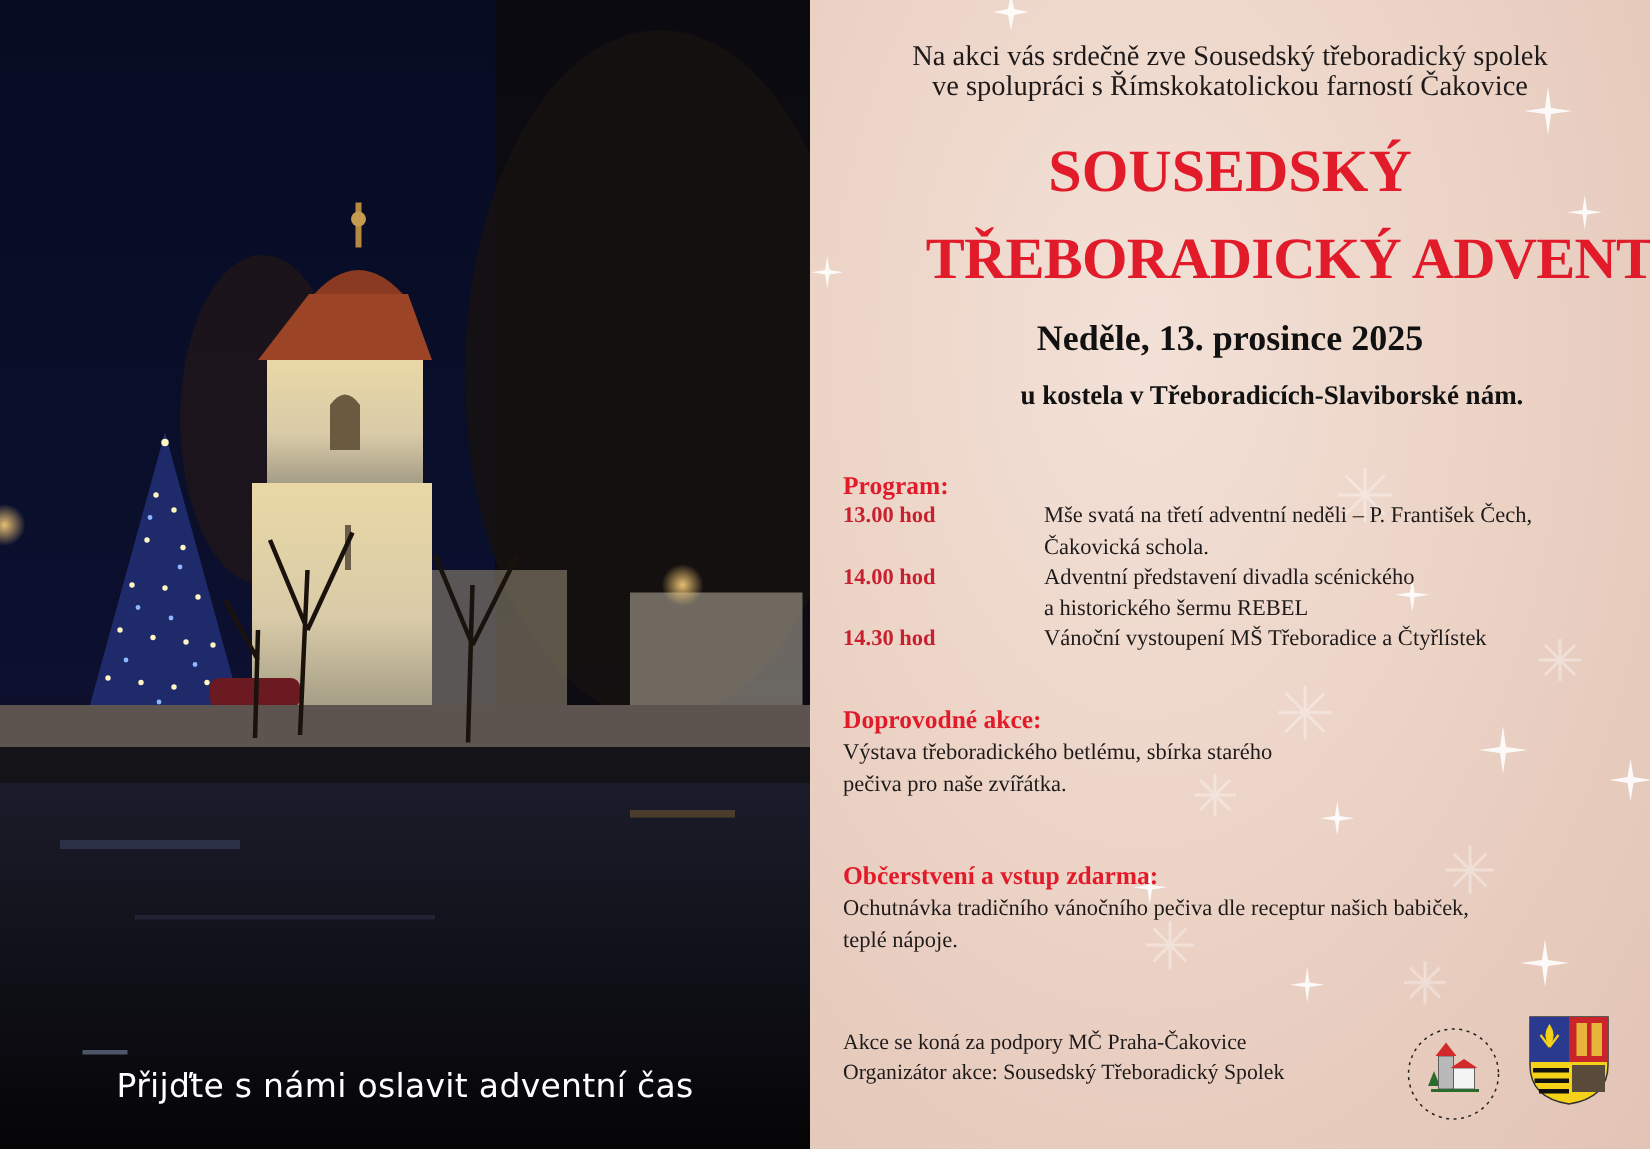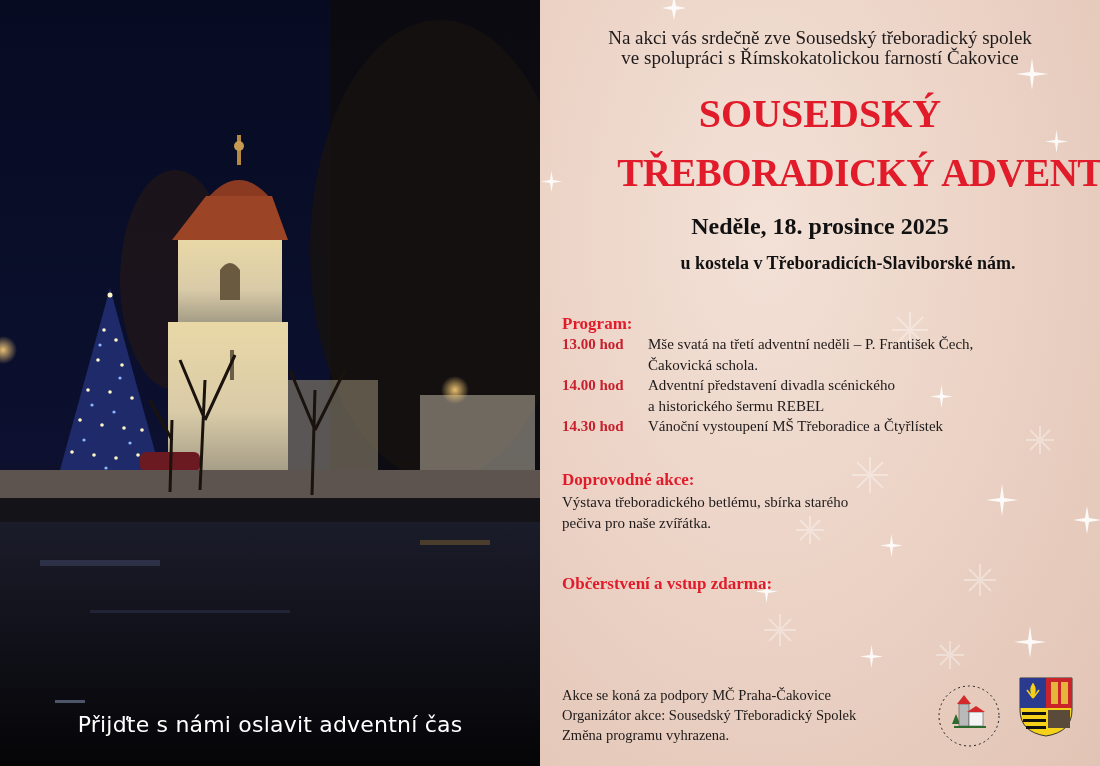--- a/index.html
+++ b/index.html
@@ -21,21 +21,21 @@
   .sans{font-family:Liberation Serif, serif;}
   .invite{position:absolute;left:0;width:560px;top:28px;text-align:center;font-size:19px;line-height:20px;}
   .title{position:absolute;left:0;width:560px;text-align:center;color:#e21b2a;font-weight:bold;}
   .title.l1{top:90px;font-size:40px;}
   .title.l2{top:150px;font-size:39px;letter-spacing:-0.5px;padding-left:40px;}
   .date{position:absolute;left:0;width:560px;top:213px;text-align:center;font-size:24px;font-weight:bold;color:#111;}
   .venue{position:absolute;left:0;width:560px;top:253px;text-align:center;font-size:18px;font-weight:bold;color:#111;padding-left:28px;}
 
   .section-h{position:absolute;left:22px;color:#e21b2a;font-weight:bold;font-size:17px;}
   .prog{position:absolute;left:22px;font-size:15px;line-height:20.5px;}
-  .prog .row{display:flex;}
+  .prog .row{display:flex;gap:48px;}
   .prog .t{width:86px;color:#c8202e;font-weight:bold;flex:none;}
   .prog .d{width:380px;}
   .body-text{position:absolute;left:22px;font-size:15px;line-height:21px;width:470px;}
   .footer-text{position:absolute;left:22px;top:685px;font-size:14.5px;line-height:20px;}
 
   .logo1{position:absolute;left:396px;top:674px;width:66px;height:80px;}
   .logo2{position:absolute;left:478px;top:676px;width:56px;height:62px;}
 </style>
 </head>
 <body>
@@ -170,21 +170,21 @@
       </g>
     </svg>
 
     <div class="invite serif">
       <div>Na akci vás srdečně zve Sousedský třeboradický spolek</div>
       <div>ve spolupráci s Římskokatolickou farností Čakovice</div>
     </div>
 
     <div class="title l1 sans">SOUSEDSKÝ</div>
     <div class="title l2 sans">TŘEBORADICKÝ ADVENT</div>
-    <div class="date sans">Neděle, 18. prosince 2025</div>
+    <div class="date sans">Neděle, 13. prosince 2025</div>
     <div class="venue sans">u kostela v Třeboradicích-Slaviborské nám.</div>
 
     <div class="section-h sans" style="top:314px;">Program:</div>
     <div class="prog serif" style="top:334px;">
       <div class="row">
         <span class="t">13.00 hod</span>
         <span class="d">Mše svatá na třetí adventní neděli – P. František Čech,</span>
       </div>
       <div class="row">
         <span class="t"></span>
@@ -204,25 +204,28 @@
       </div>
     </div>
 
     <div class="section-h sans" style="top:470px;">Doprovodné akce:</div>
     <div class="body-text serif" style="top:492px;">
       <div>Výstava třeboradického betlému, sbírka starého</div>
       <div>pečiva pro naše zvířátka.</div>
     </div>
 
     <div class="section-h sans" style="top:574px;">Občerstvení a vstup zdarma:</div>
+    <div class="body-text serif" style="top:596px;width:520px;">
+      <div>Ochutnávka tradičního vánočního pečiva dle receptur našich babiček,</div>
+      <div>teplé nápoje.</div>
+    </div>
 
     <div class="footer-text serif">
       <div>Akce se koná za podpory MČ Praha-Čakovice</div>
       <div>Organizátor akce: Sousedský Třeboradický Spolek</div>
-      <div>Změna programu vyhrazena.</div>
     </div>
 
     <svg class="logo1" viewBox="0 0 66 80">
       <circle cx="33" cy="42" r="30" fill="none" stroke="#222" stroke-width="1" stroke-dasharray="2 3"></circle>
       <polygon points="16,50 20,40 24,50" fill="#2d6a2d"></polygon>
       <rect x="23" y="30" width="10" height="22" fill="#b9b9b9" stroke="#555" stroke-width="0.6"></rect>
       <polygon points="21,30 28,21 35,30" fill="#d22a2a"></polygon>
       <rect x="33" y="38" width="14" height="14" fill="#f4f4f4" stroke="#555" stroke-width="0.6"></rect>
       <polygon points="31,38 40,32 49,38" fill="#d22a2a"></polygon>
       <rect x="18" y="52" width="32" height="2" fill="#2d6a2d"></rect>

